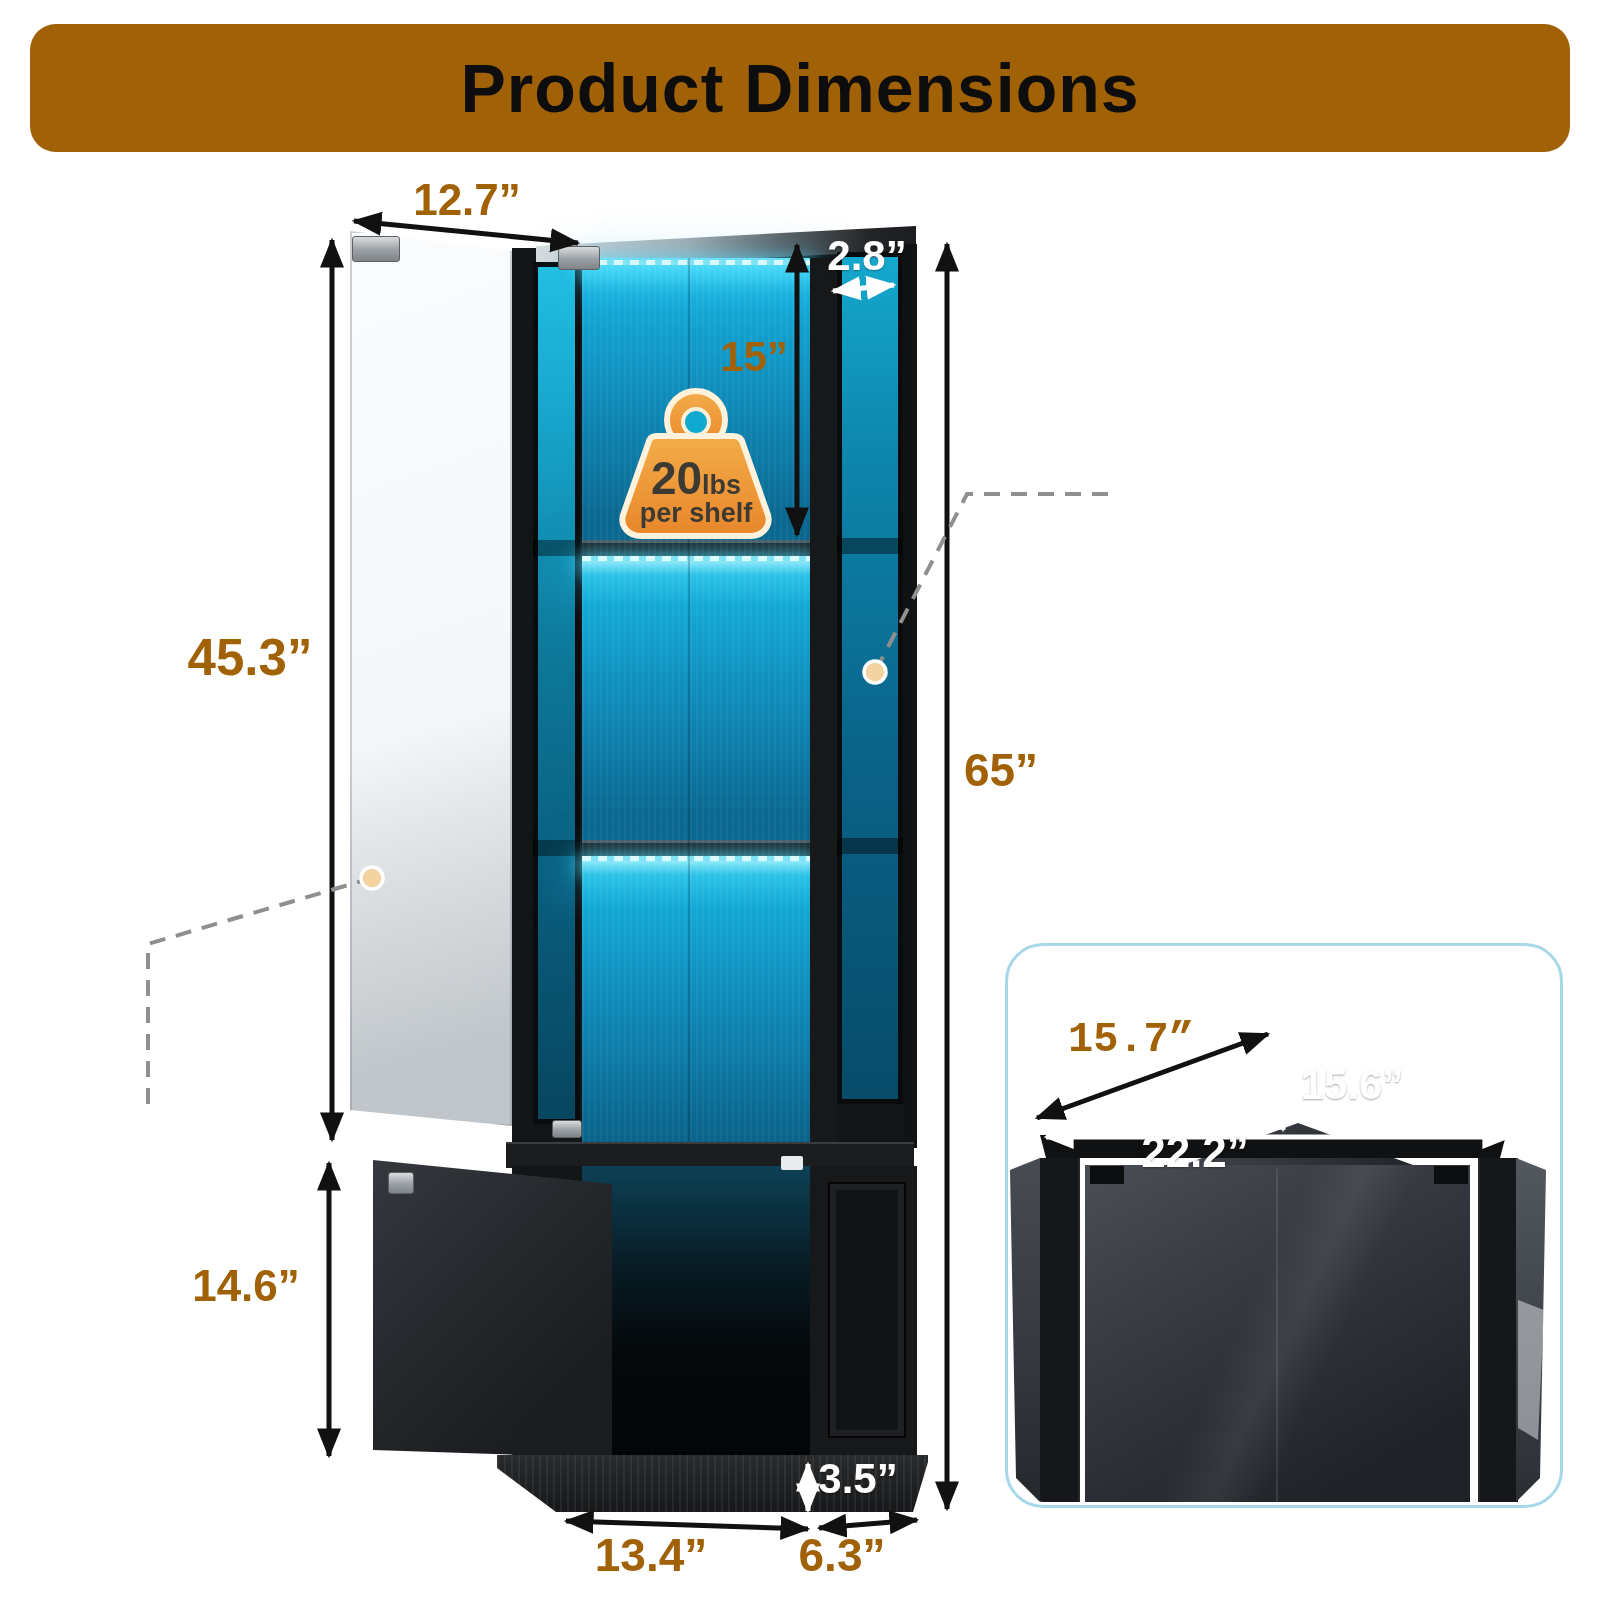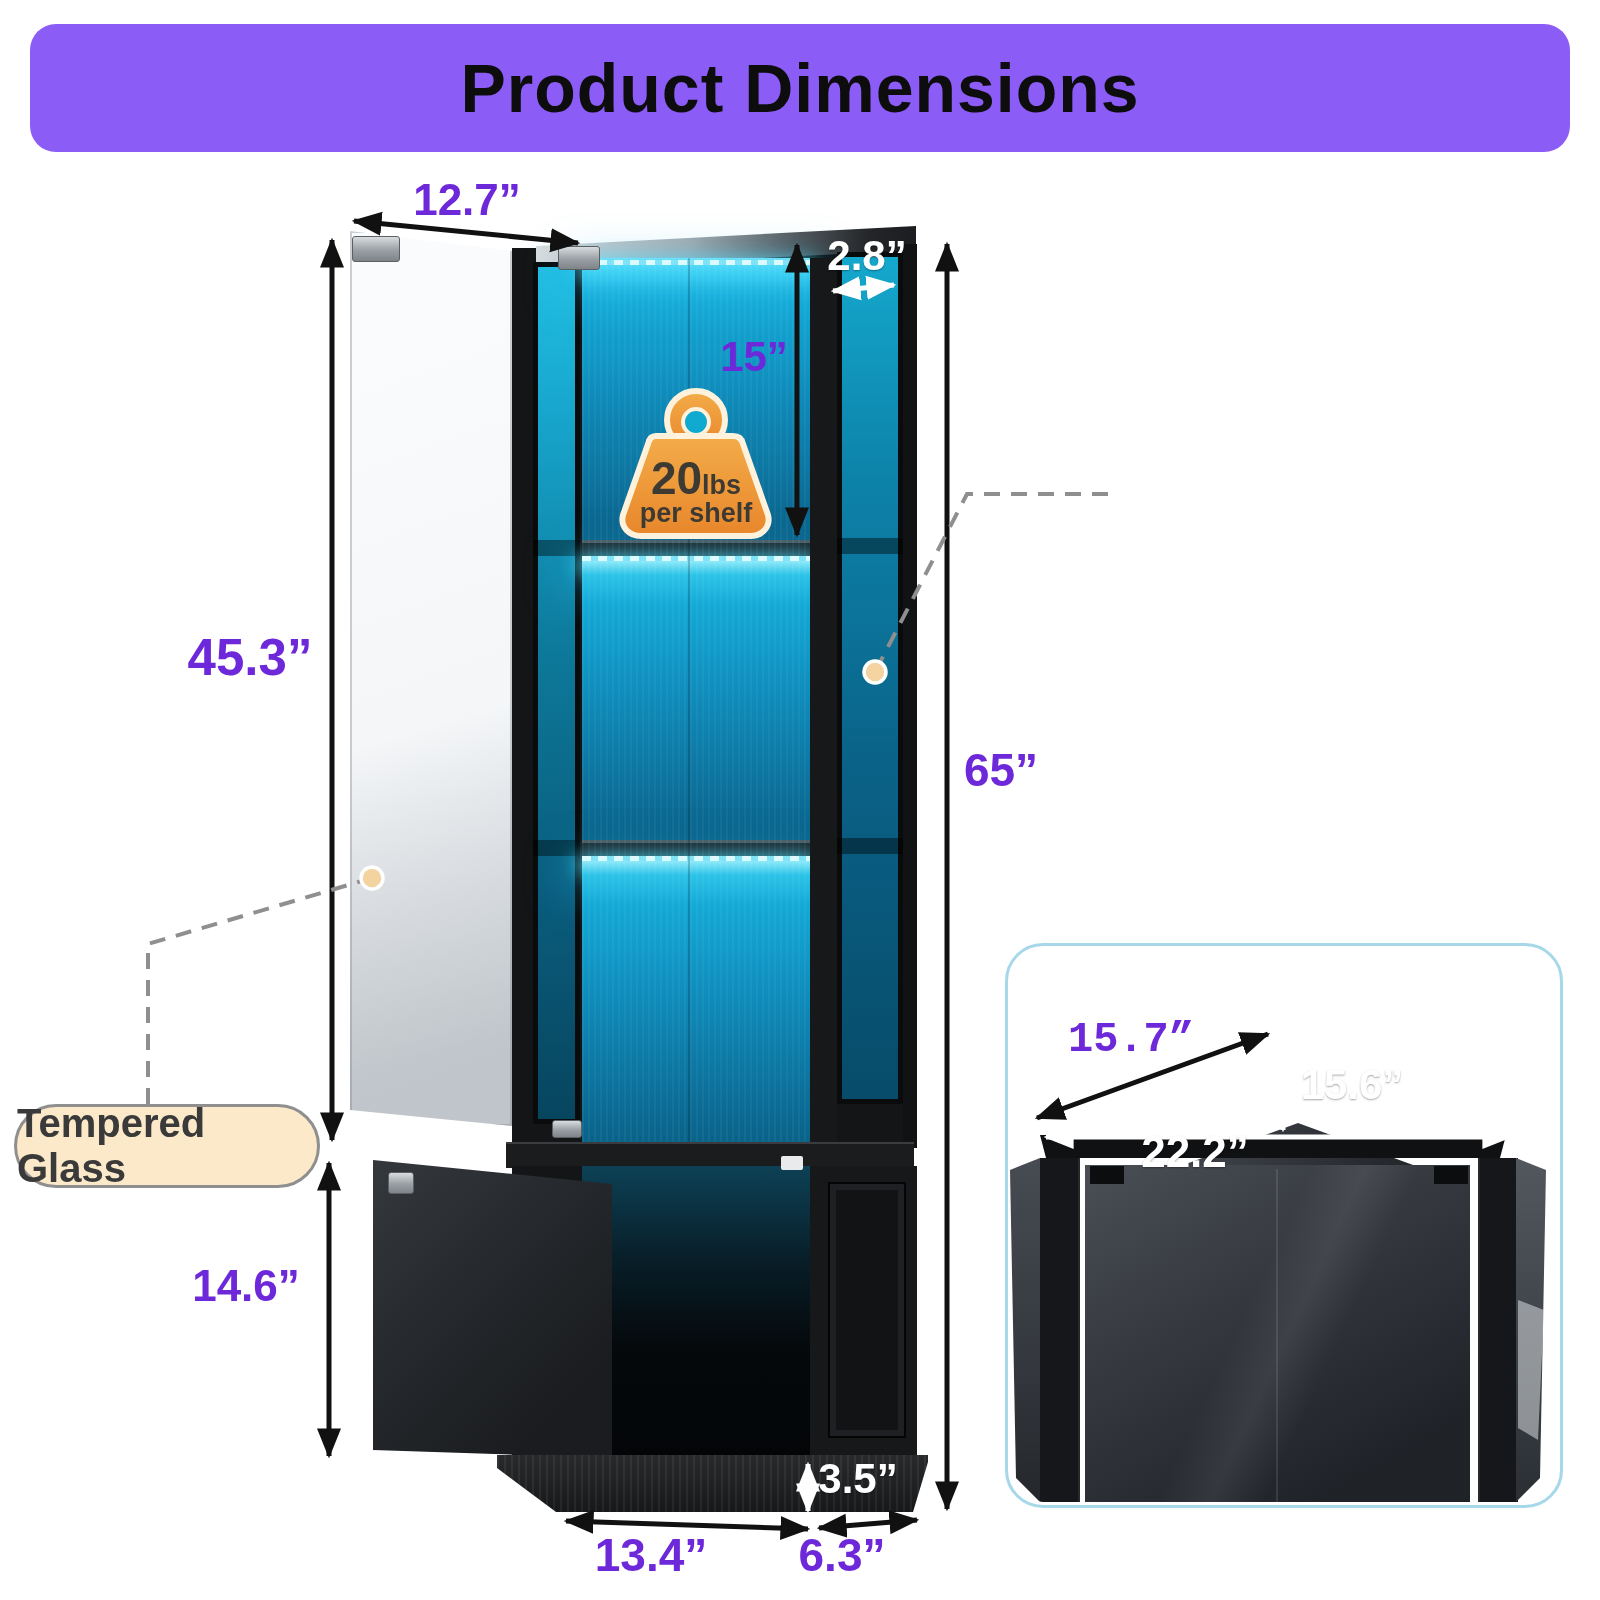--- a/index.html
+++ b/index.html
@@ -1,24 +1,24 @@
 <!DOCTYPE html>
 <html><head>
 <meta charset="utf-8">
 <style>
   html,body{margin:0;padding:0;background:#ffffff;}
   .stage{position:relative;width:1600px;height:1600px;background:#ffffff;overflow:hidden;
          font-family:"Liberation Sans", sans-serif;}
   .abs{position:absolute;}
   
-  .banner{left:30px;top:24px;width:1540px;height:128px;background:#8b5cf6;border-radius:26px;
+  .banner{left:30px;top:24px;width:1540px;height:128px;background:#a16207;border-radius:26px;
           display:flex;align-items:center;justify-content:center;}
   .banner-title{font-size:68px;font-weight:700;color:#0d0d0d;letter-spacing:1px;}
   
-  .lbl{position:absolute;transform:translate(-50%,-50%);font-weight:700;color:#6d28d9;white-space:nowrap;}
+  .lbl{position:absolute;transform:translate(-50%,-50%);font-weight:700;color:#a16207;white-space:nowrap;}
   .lbl.white{color:#ffffff;text-shadow:0 1px 2px rgba(0,0,0,.35);}
   
   .pill{position:absolute;background:#FCE9C9;border:3px solid #8F8F8F;border-radius:46px;
         display:flex;align-items:center;justify-content:center;font-weight:700;color:#3A3A3A;}
   
   .blackbox{background:#141517;}
   .interior-texture{background:repeating-linear-gradient(90deg,rgba(255,255,255,.045) 0 2px,rgba(0,0,0,0) 2px 6px);}
   .comp{position:absolute;left:0;right:0;
         background:linear-gradient(180deg,#8feaf9 0%,#2cc3e8 5%,#14a9d6 16%,#0f8cbb 48%,#0c749f 78%,#0a6289 100%);}
   .shelf{position:absolute;left:0;right:0;height:16px;background:#1d2023;border-top:3px solid #4f555b;}
@@ -201,17 +201,14 @@
   <div class="lbl" style="left:250px;top:657px;font-size:51px;">45.3”</div>
   <div class="lbl" style="left:1001px;top:770px;font-size:46px;">65”</div>
   <div class="lbl" style="left:246px;top:1286px;font-size:44px;">14.6”</div>
   <div class="lbl white" style="left:858px;top:1479px;font-size:42px;">3.5”</div>
   <div class="lbl" style="left:651px;top:1555px;font-size:46px;">13.4”</div>
   <div class="lbl" style="left:842px;top:1555px;font-size:46px;text-align:center;">6.3”</div>
   <div class="lbl" style="left:1131px;top:1040px;font-size:42px;font-family:Liberation Mono, monospace;">15.7”</div>
   <div class="lbl white" style="left:1352px;top:1085px;font-size:42px;">15.6”</div>
   <div class="lbl white" style="left:1195px;top:1152px;font-size:44px;">22.2”</div>
 
-  <div class="pill" style="left:14px;top:1104px;width:300px;height:78px;font-size:40px;">
-    <span>Tempered Glass</span>
-  </div>
 
 </div>
 
 </body></html>

